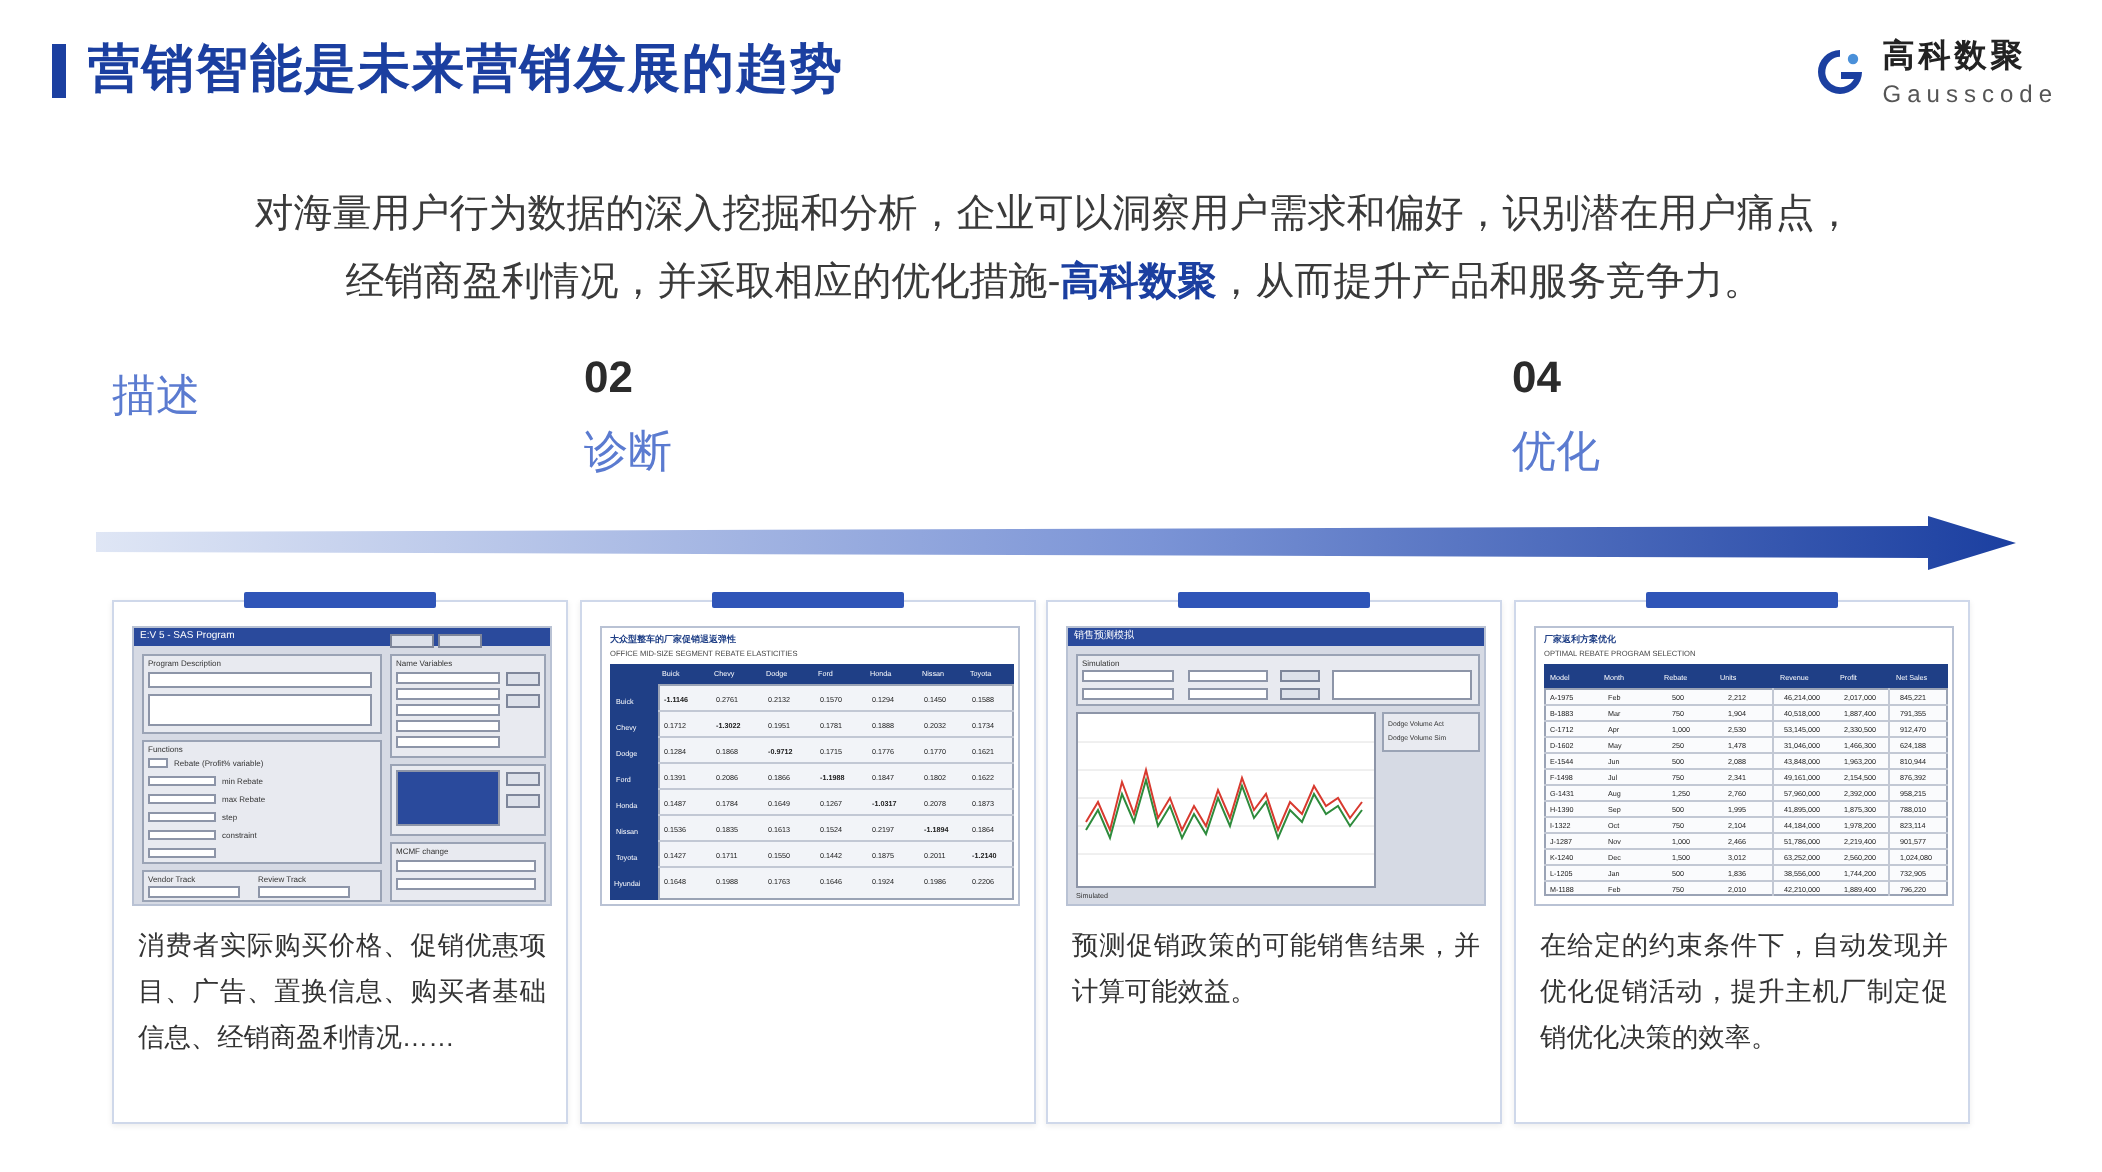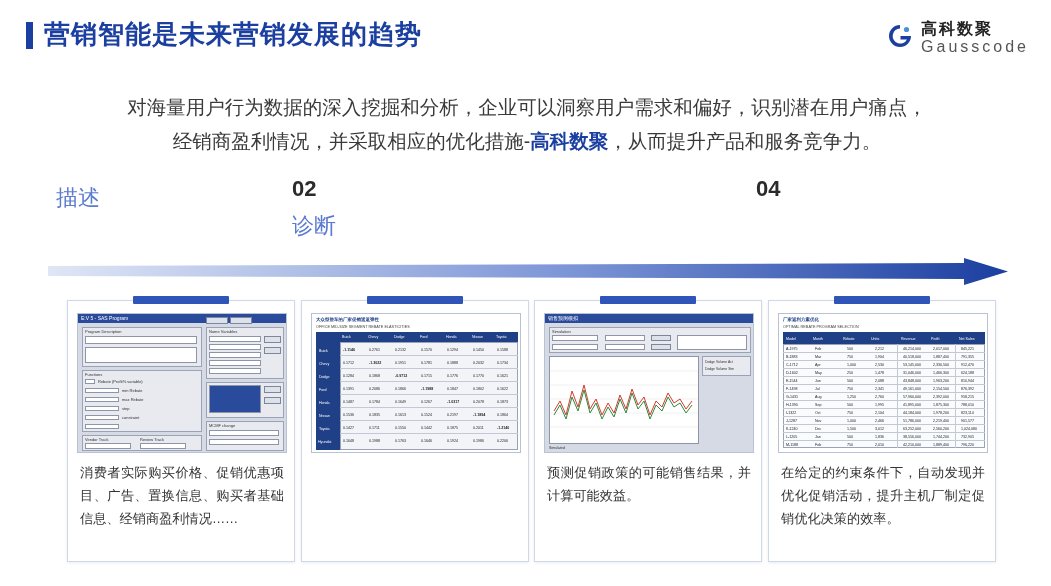--- a/index.html
+++ b/index.html
@@ -32,21 +32,21 @@
     display:flex; align-items:center; gap:8px;
   }
   .logo-mark {
     width:26px; height:26px; position:relative;
   }
   .logo-text-cn {
     font-size:16px; font-weight:bold; color:#222; letter-spacing:2px;
     line-height:22px;
   }
   .logo-text-en {
-    font-size:16px; color:#555; letter-spacing:3px; line-height:14px;
+    font-size:12px; color:#555; letter-spacing:3px; line-height:14px;
     text-align:left;
   }
 
   
   .intro {
     position:absolute; left:52px; top:90px; width:950px;
     font-size:19.5px; line-height:34px; color:#3a3a3a;
     text-align:center;
   }
   .intro .hl { color:#1b3fa0; font-weight:bold; }
@@ -62,21 +62,21 @@
   }
   .s1 { left:56px; }
   .s2 { left:292px; }
   .s3 { left:524px; }
   .s4 { left:756px; }
 
   
   .arrow-wrap { position:absolute; left:48px; top:258px; width:960px; height:28px; }
 
   
-  .cards { position:absolute; left:0; top:300px; width:909px; height:270px;margin-left:11px; }
+  .cards { position:absolute; left:0; top:300px; width:909px; height:270px; }
   .card {
     position:absolute; top:0; width:228px; height:262px;
     background:#ffffff; border:1px solid #cfd8ea;
     box-shadow:0 1px 3px rgba(0,0,0,0.08);
   }
   .c1 { left:56px; }
   .c2 { left:290px; }
   .c3 { left:523px; }
   .c4 { left:757px; }
   .card-tab {
@@ -146,20 +146,21 @@
 <div class="steps">
   <div class="step s1">
     <div class="lbl">描述</div>
   </div>
   <div class="step s2">
     <div class="num">02</div>
     <div class="lbl">诊断</div>
   </div>
   <div class="step s4">
     <div class="num">04</div>
+    <div class="lbl">优化</div>
   </div>
 </div>
 
 <div class="arrow-wrap">
   <svg width="960" height="28" viewBox="0 0 960 28">
     <defs>
       <linearGradient id="ag" x1="0" y1="0" x2="1" y2="0">
         <stop offset="0%" stop-color="#dfe6f5"></stop>
         <stop offset="55%" stop-color="#7b94d6"></stop>
         <stop offset="100%" stop-color="#1b3fa0"></stop>

